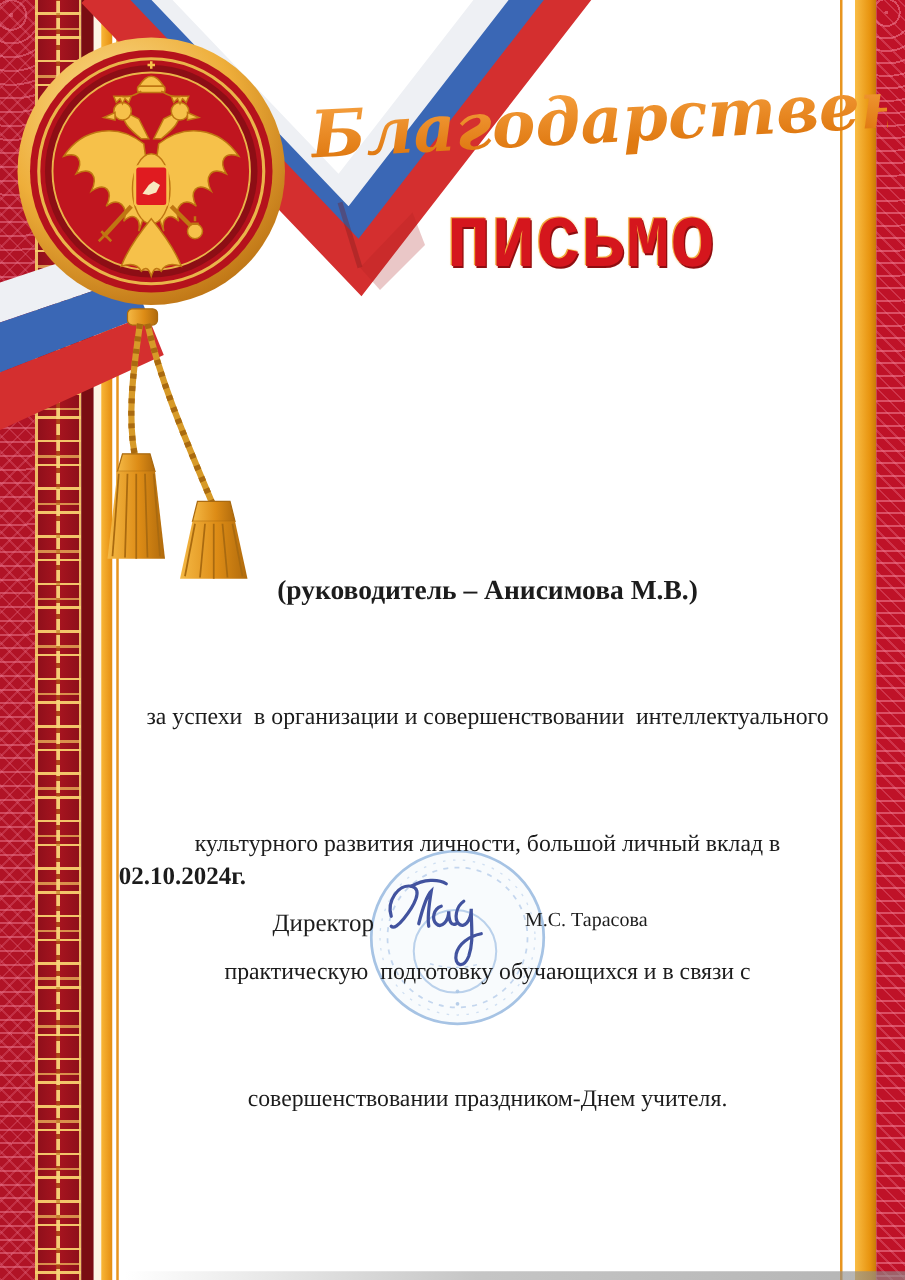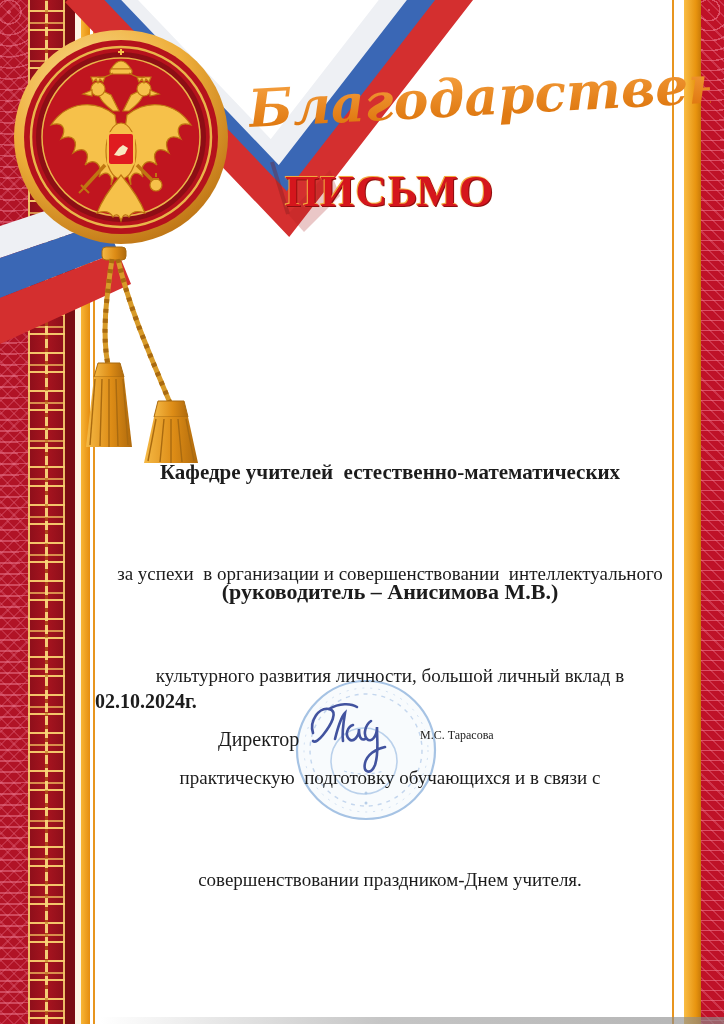--- a/index.html
+++ b/index.html
@@ -56,32 +56,32 @@
   .title-script{
     position:absolute;left:248px;top:66px;width:462px;z-index:3;
     font-family:"DejaVu Serif", serif;font-style:italic;font-weight:bold;
     font-size:52px;text-align:center;white-space:nowrap;transform:rotate(-3deg);
     background:linear-gradient(180deg,#f59f3e 10%,#e07a12 80%);
     -webkit-background-clip:text;background-clip:text;color:transparent;
     letter-spacing:0px;
   }
   .title-main{
     position:absolute;left:285px;top:166px;width:360px;z-index:3;
-    font-family:Liberation Serif, serif;font-weight:bold;font-size:44px;
-    text-align:left;letter-spacing:1px;color:#d5161d;
+    font-family:Liberation Mono, monospace;font-weight:bold;font-size:58px;
+    text-align:center;letter-spacing:1px;color:#d5161d;
     text-shadow:-1px -1px 0 #f2a93c, 1px 1px 0 #8f0d10, 0 0 2px #f0b050;
   }
   .recipient{position:absolute;left:100px;top:372px;width:580px;z-index:3;text-align:center;
     font-weight:bold;font-size:21px;line-height:40px;white-space:pre;}
   .recipient .r3{font-size:22px;}
   .bodytext{position:absolute;left:96px;top:489px;width:588px;z-index:3;text-align:center;
     font-size:19px;line-height:34px;white-space:pre;}
   .date{position:absolute;left:95px;top:690px;z-index:3;font-size:20px;font-weight:bold;}
   .role{position:absolute;left:218px;top:728px;z-index:2;font-size:20px;}
-  .signer{position:absolute;left:420px;top:728px;z-index:2;font-size:12px;}
+  .signer{position:absolute;left:420px;top:728px;z-index:2;font-size:16px;}
 </style>
 </head>
 <body>
 
 <div class="page">
 
   <div class="bL-filigree"></div>
   <div class="bL-gold"></div>
   <div class="bL-maroon"></div>
   <div class="bL-cream"></div>
@@ -185,21 +185,20 @@
       <line x1="93" y1="174" x2="93" y2="218"></line>
         <line x1="100" y1="174" x2="104" y2="217"></line>
       <line x1="108" y1="174" x2="116" y2="216"></line>
     </g>
   </svg>
 
   <div class="title-script">Благодарственное</div>
   <div class="title-main">ПИСЬМО</div>
 
   <div class="recipient">
-    <div>Кафедре учителей  естественно-математических</div>
     <div class="r3">(руководитель – Анисимова М.В.)</div>
   </div>
 
   <div class="bodytext">
     <div>за успехи  в организации и совершенствовании  интеллектуального</div>
     <div>культурного развития личности, большой личный вклад в</div>
     <div>практическую  подготовку обучающихся и в связи с</div>
     <div>совершенствовании праздником-Днем учителя.</div>
   </div>
 

